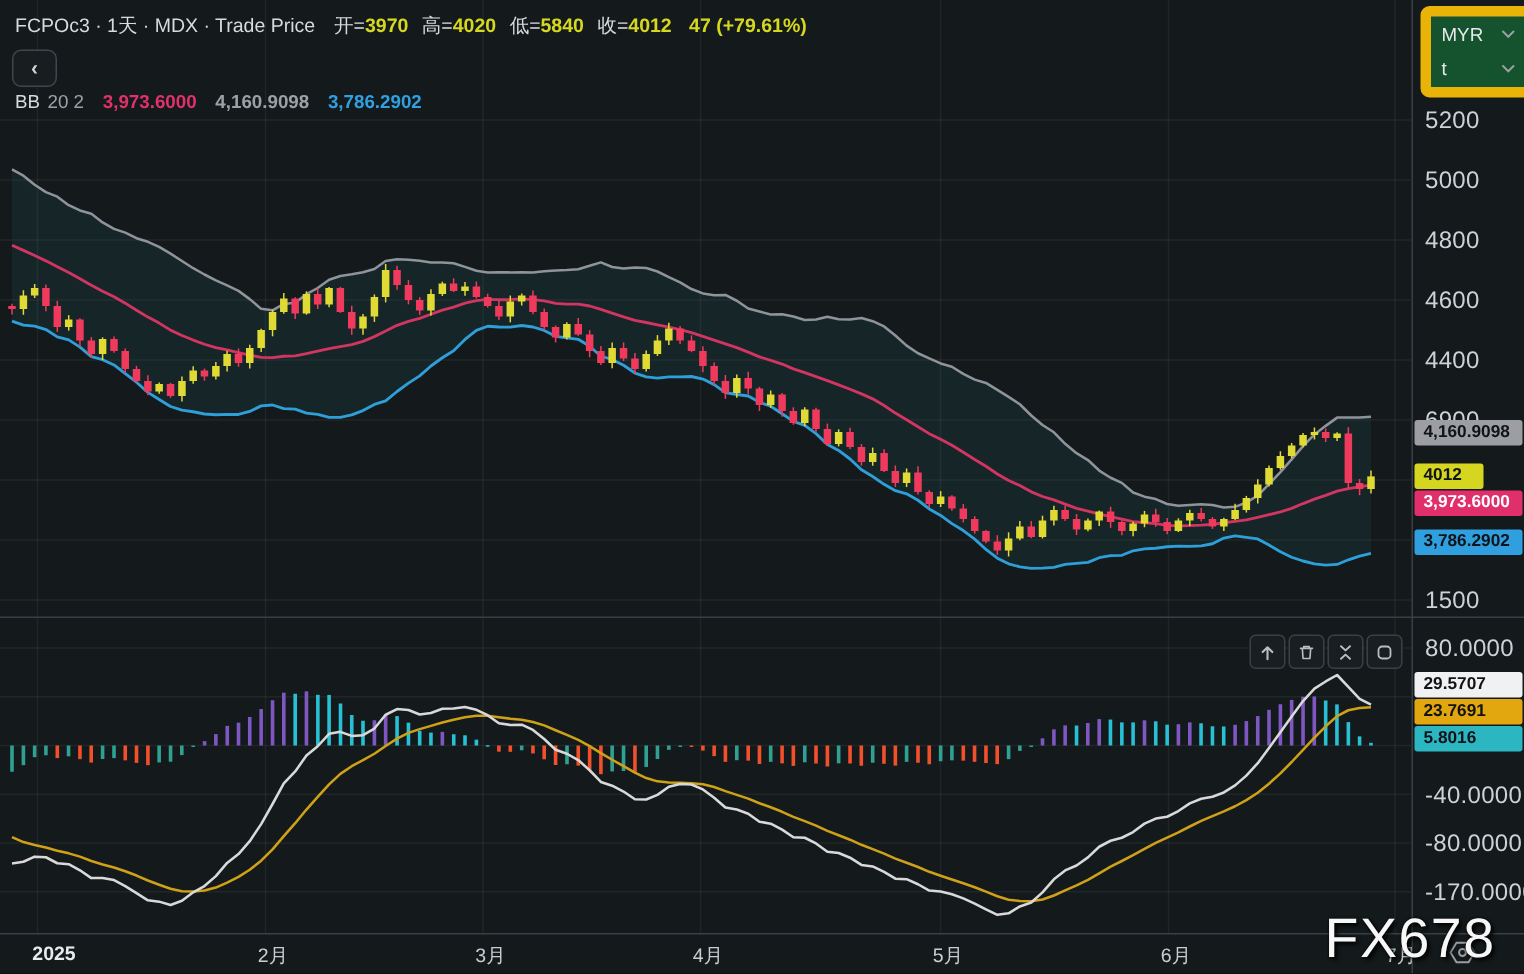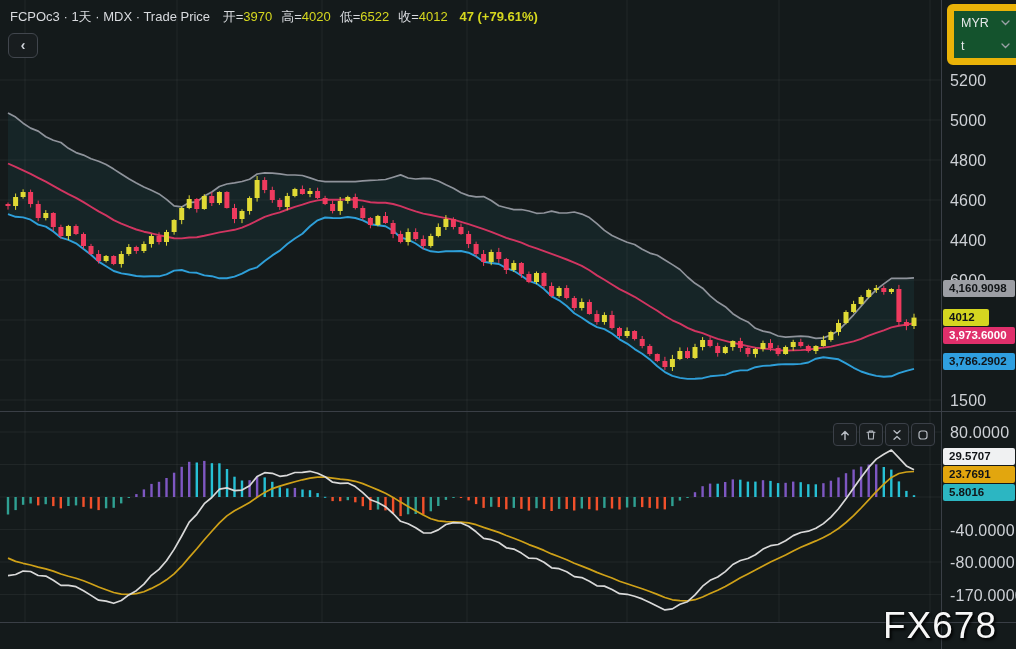--- a/index.html
+++ b/index.html
@@ -6,21 +6,21 @@
   #app{
     position:relative;width:1016px;height:649px;overflow:hidden;
     background:#141a1b;
     font-family:"Liberation Sans","DejaVu Sans",sans-serif;
     -webkit-font-smoothing:antialiased;
   }
   #chart-svg{position:absolute;left:0;top:0;}
   .hsep{position:absolute;left:0;width:1016px;height:1px;background:#3a3f46;z-index:6;}
   
   #symbol-row{position:absolute;left:10px;top:8px;font-size:13px;color:#d8dade;z-index:8;white-space:nowrap;}
-  #symbol-row .val{color:#d6d81f;font-weight:normal;}
+  #symbol-row .val{color:#d6d81f;font-weight:bold;}
   #symbol-row .lbl{color:#d8dade;margin-left:9px;}
   #symbol-row .chg{color:#d6d81f;font-weight:bold;margin-left:8px;}
   #back-btn{position:absolute;left:8px;top:33px;width:28px;height:23px;border:1px solid #41464d;border-radius:6px;
     background:#181d1f;color:#cfd3da;font-size:14px;font-weight:bold;text-align:center;line-height:22px;z-index:8;cursor:pointer;}
   .ind-row{position:absolute;left:10px;font-size:12.5px;color:#d8dade;z-index:8;white-space:nowrap;}
   .ind-row .params{color:#9ba1a6;margin-left:5px;}
   .ind-row .v{margin-left:9px;font-weight:bold;}
   
   #axis-col{position:absolute;left:941px;top:0;width:75px;height:649px;border-left:1px solid #3a3f46;z-index:5;background:transparent;}
   .tick{position:absolute;left:8px;font-size:16px;color:#ced1d6;letter-spacing:.2px;}
@@ -442,28 +442,34 @@
       <rect x="912.8" y="495.2" width="2.4" height="1.8" fill="#27c0d4"></rect>
       <polyline points="8.0,558.1 15.6,561.4 23.1,563.3 30.6,565.0 38.2,567.1 45.8,568.9 53.3,571.1 60.9,574.0 68.4,576.3 76.0,578.3 83.5,580.8 91.0,583.7 98.6,587.0 106.1,589.8 113.7,592.5 121.3,594.1 128.8,594.3 136.3,593.6 143.9,591.7 151.4,588.4 159.0,584.6 166.5,579.8 174.1,573.8 181.7,566.2 189.2,557.4 196.8,548.8 204.3,539.7 211.8,531.3 219.4,522.9 226.9,515.9 234.5,510.8 242.0,506.7 249.6,502.5 257.1,497.3 264.7,492.4 272.3,488.6 279.8,486.1 287.3,483.9 294.9,481.7 302.4,479.8 310.0,478.1 317.6,477.1 325.1,477.1 332.6,478.1 340.2,479.1 347.8,479.9 355.3,481.3 362.8,483.6 370.4,486.8 377.9,489.9 385.5,493.3 393.1,497.4 400.6,502.1 408.1,506.5 415.7,510.7 423.3,515.1 430.8,518.7 438.3,520.9 445.9,521.7 453.4,521.8 461.0,522.1 468.6,522.9 476.1,524.7 483.6,527.4 491.2,529.9 498.8,532.4 506.3,535.5 513.8,538.2 521.4,541.2 528.9,544.6 536.5,547.4 544.0,550.4 551.6,553.9 559.1,556.8 566.7,559.8 574.3,563.2 581.8,566.1 589.4,569.1 596.9,572.4 604.4,575.2 612.0,578.0 619.5,581.2 627.1,583.8 634.6,586.3 642.2,588.8 649.8,591.5 657.3,594.4 664.9,597.5 672.4,599.8 679.9,600.7 687.5,600.9 695.0,599.7 702.6,597.0 710.1,593.6 717.7,590.3 725.3,586.6 732.8,582.2 740.4,577.8 747.9,574.0 755.4,570.1 763.0,565.9 770.5,561.9 778.1,558.4 785.6,554.9 793.2,551.0 800.8,547.3 808.3,544.1 815.9,540.9 823.4,537.5 830.9,533.4 838.5,528.5 846.0,522.5 853.6,515.6 861.1,508.0 868.7,499.9 876.3,491.7 883.8,484.2 891.4,477.4 898.9,473.5 906.4,472.0 914.0,471.5" fill="none" stroke="#cfa118" stroke-width="1.7" stroke-linejoin="round"></polyline>
       <polyline points="8.0,575.6 15.6,574.5 23.1,571.1 30.6,571.5 38.2,575.5 45.8,576.1 53.3,580.2 60.9,585.4 68.4,585.3 76.0,586.7 83.5,590.7 91.0,595.4 98.6,600.2 106.1,601.1 113.7,603.3 121.3,600.5 128.8,594.9 136.3,590.7 143.9,584.1 151.4,575.3 159.0,569.4 166.5,560.8 174.1,549.4 181.7,536.0 189.2,522.2 196.8,514.3 204.3,503.7 211.8,497.5 219.4,489.2 226.9,487.9 234.5,490.6 242.0,490.1 249.6,485.7 257.1,476.5 264.7,472.7 272.3,473.3 279.8,476.3 287.3,475.3 294.9,472.5 302.4,472.3 310.0,471.3 317.6,473.2 325.1,476.8 332.6,482.2 340.2,483.3 347.8,483.1 355.3,486.6 362.8,492.7 370.4,499.8 377.9,502.5 385.5,506.7 393.1,513.5 400.6,521.3 408.1,523.8 415.7,527.7 423.3,532.8 430.8,533.0 438.3,529.9 445.9,524.5 453.4,522.6 461.0,523.0 468.6,526.3 476.1,531.8 483.6,538.3 491.2,539.7 498.8,542.5 506.3,547.8 513.8,549.1 521.4,553.1 528.9,558.2 536.5,558.5 544.0,562.3 551.6,567.8 559.1,568.7 566.7,571.8 574.3,576.6 581.8,577.6 589.4,581.3 596.9,585.8 604.4,586.1 612.0,589.5 619.5,593.7 627.1,594.3 634.6,596.2 642.2,598.9 649.8,602.4 657.3,606.2 664.9,609.9 672.4,608.9 679.9,604.3 687.5,601.7 695.0,594.9 702.6,586.2 710.1,580.3 717.7,577.0 725.3,571.6 732.8,564.5 740.4,560.5 747.9,558.5 755.4,554.7 763.0,549.1 770.5,545.7 778.1,544.5 785.6,540.7 793.2,535.6 800.8,532.5 808.3,531.2 815.9,528.3 823.4,523.6 830.9,517.1 838.5,508.8 846.0,498.7 853.6,488.1 861.1,477.6 868.7,467.4 876.3,459.1 883.8,454.3 891.4,450.0 898.9,457.9 906.4,465.9 914.0,469.7" fill="none" stroke="#d9d9d9" stroke-width="1.7" stroke-linejoin="round"></polyline>
     </svg>
 
   <div class="hsep" style="top:411px;"></div>
   <div class="hsep" style="top:622px;"></div>
 
   <div id="symbol-row">
     <span>FCPOc3 · 1天 · MDX · Trade Price</span>
-    <span id="ohlc-row"><span class="lbl">开=</span><span class="val">3970</span><span class="lbl">高=</span><span class="val">4020</span><span class="lbl">低=</span><span class="val">6522</span><span class="lbl">收=</span><span class="val">4012</span></span>
+    <span id="ohlc-row"><span class="lbl">开=</span><span class="val">3970</span><span class="lbl">高=</span><span class="val">4020</span><span class="lbl">低=</span><span class="val">5840</span><span class="lbl">收=</span><span class="val">4012</span></span>
     <span class="chg">47 (+79.61%)</span>
   </div>
 
   <div id="back-btn">
     <span>‹</span>
   </div>
 
+  <div class="ind-row" style="top:61px;">
+    <span>BB</span><span class="params">20 2</span>
+    <span class="v" style="color:#e0316b;">3,973.6000</span>
+    <span class="v" style="color:#9ba1a6;">4,160.9098</span>
+    <span class="v" style="color:#31a0e0;">3,786.2902</span>
+  </div>
 
 
   <div id="macd-toolbar">
     <div class="tb-btn">
       <svg width="12" height="12" viewBox="0 0 12 12">
         <path d="M6 10.5V2.5M2.8 5.7L6 2.5l3.2 3.2" stroke="#b8bdc4" stroke-width="1.4" fill="none" stroke-linecap="round" stroke-linejoin="round"></path>
       </svg>
     </div>
     <div class="tb-btn">
       <svg width="12" height="12" viewBox="0 0 12 12">
@@ -510,16 +516,29 @@
       <div class="tick" style="top:587px">-170.0000</div>
       <div class="badge" style="top:280px;background:#9c9ea4;color:#111417">4,160.9098</div>
       <div class="badge narrow" style="top:309px;background:#d5d620;color:#111417">4012</div>
       <div class="badge" style="top:327px;background:#e02f6b;color:#ffffff">3,973.6000</div>
       <div class="badge" style="top:353px;background:#2f9fe0;color:#111417">3,786.2902</div>
       <div class="badge" style="top:448px;background:#f0f1f2;color:#111417">29.5707</div>
       <div class="badge" style="top:466px;background:#e2a60e;color:#111417">23.7691</div>
       <div class="badge" style="top:484px;background:#2cb6c2;color:#111417">5.8016</div>
     </div>
 
+  <div id="time-axis">
+    <svg id="tz-icon" width="22" height="16" viewBox="0 0 22 16">
+      <polygon points="3,8 7,1.5 15,1.5 19,8 15,14.5 7,14.5" stroke="#9a9da3" stroke-width="1.3" fill="none"></polygon>
+      <circle cx="11" cy="8" r="2.3" stroke="#9a9da3" stroke-width="1.3" fill="none"></circle>
+    </svg>
+  <div class="tlabel year" style="left:14px">2025</div>
+      <div class="tlabel" style="left:160px">2月</div>
+      <div class="tlabel" style="left:305px">3月</div>
+      <div class="tlabel" style="left:450px">4月</div>
+      <div class="tlabel" style="left:610px">5月</div>
+      <div class="tlabel" style="left:762px">6月</div>
+      <div class="tlabel" style="left:912px">7月</div>
+    </div>
 
   <div id="watermark">FX678</div>
 
 </div>
 
 </body></html>

